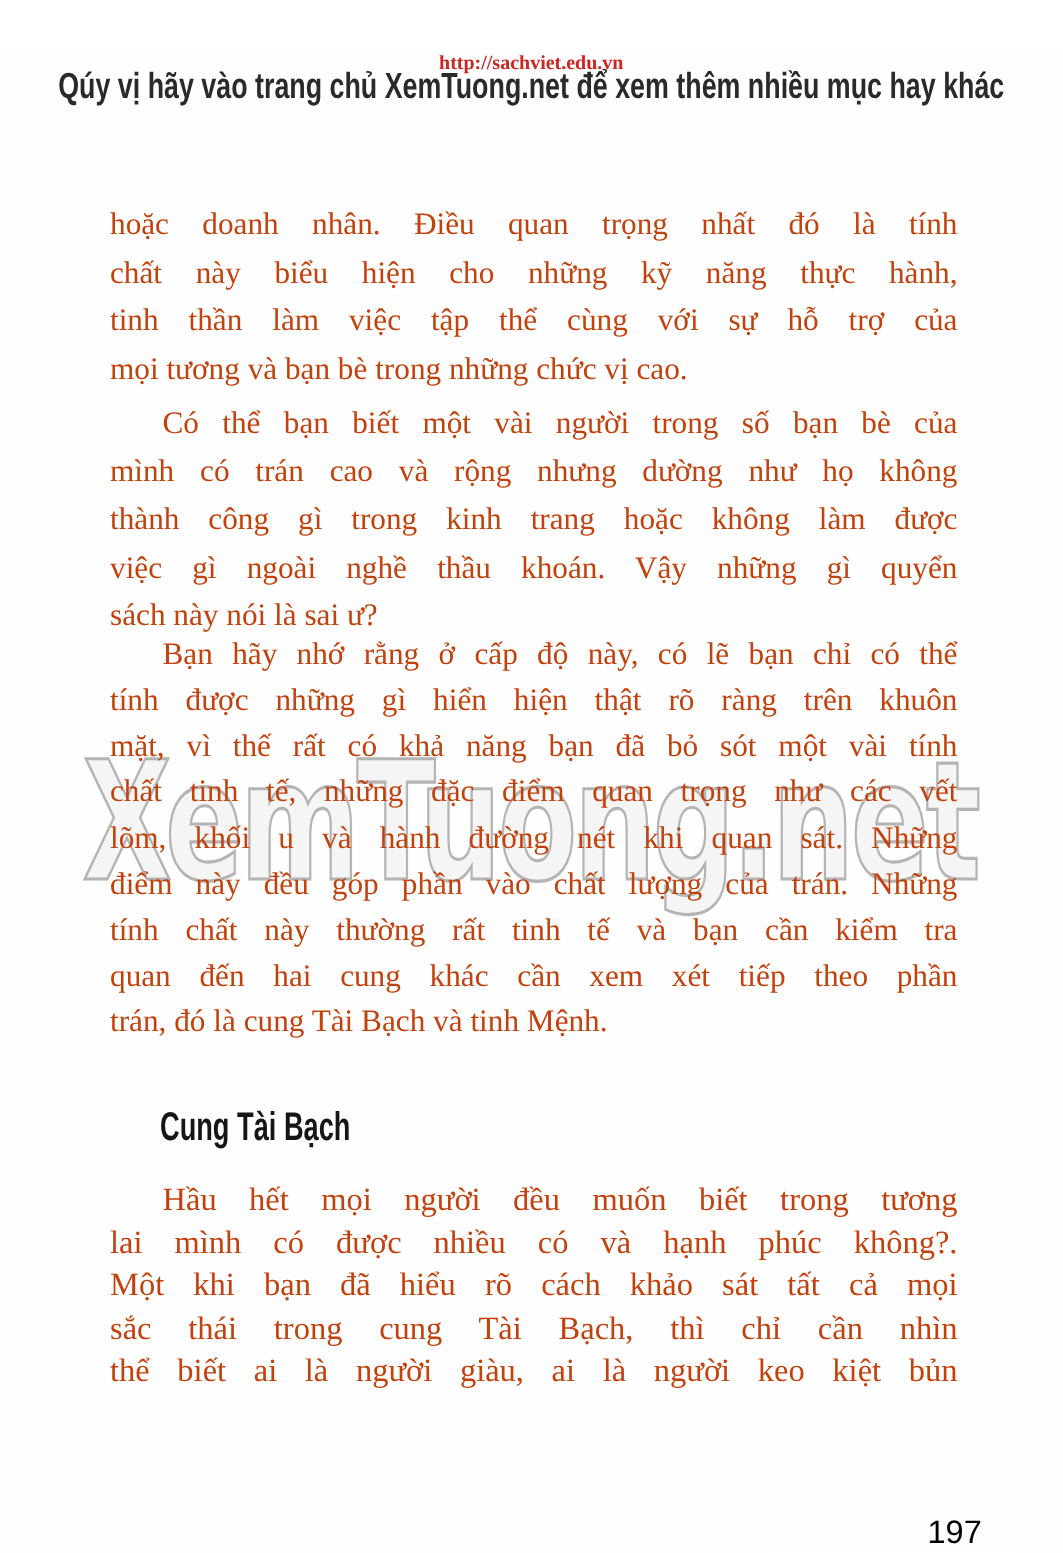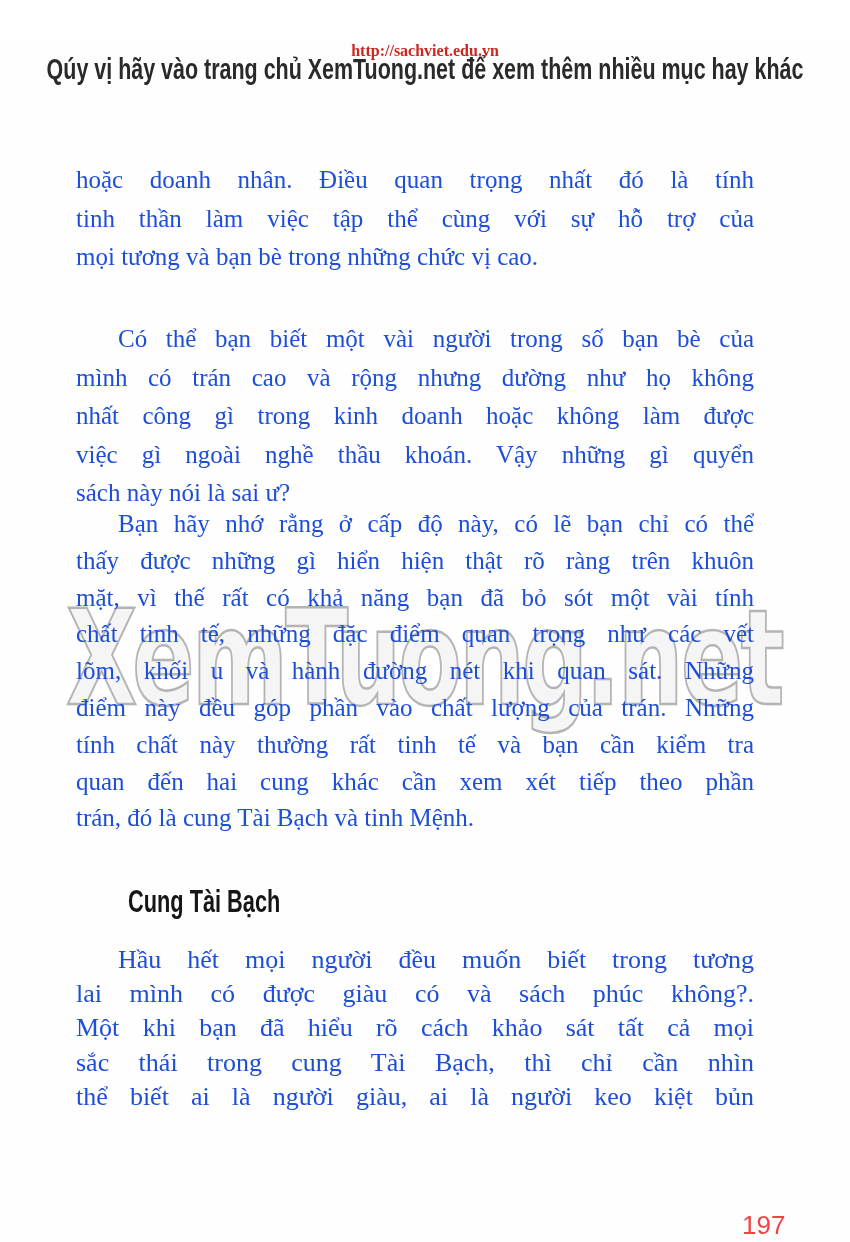--- a/index.html
+++ b/index.html
@@ -63,23 +63,23 @@
     color: rgba(236,236,236,0.55);
     -webkit-text-stroke: 2.5px rgba(168,168,168,0.85);
     transform: scaleX(0.70);
     transform-origin: left center;
     line-height: 1;
   }
 
   
   .paragraph {
     position: absolute;
-    left: 76px; width: 678px;
+    left: 88px; width: 678px;
     z-index: 2;
-    color: #1d4ed8;
+    color: #c2410c;
     font-size: 25px;
   }
   .paragraph .line {
     text-align: justify;
     text-align-last: justify;
     white-space: normal;
   }
   .paragraph .line.last { text-align-last: left; }
   .paragraph.justify-last .line.last { text-align-last: justify; }
   .paragraph.indent .line:first-child { text-indent: 42px; }
@@ -103,21 +103,21 @@
     color: #161616;
     transform: scaleX(0.68);
     transform-origin: left center;
   }
 
   
   .page-number {
     position: absolute; top: 1170px; left: 742px;
     font-family: "Liberation Sans", sans-serif;
     font-size: 26px;
-    color: #ef4444;
+    color: #000000;
     z-index: 2;
   }
 </style>
 </head>
 <body>
 
 <div class="page">
 
   <div class="header">
     <div class="header-text">
@@ -125,51 +125,52 @@
     </div>
     <div class="header-url" style="color: rgb(204, 38, 33);">http://sachviet.edu.vn</div>
   </div>
 
   <div class="watermark">
     <span class="watermark-inner">XemTuong.net</span>
   </div>
 
   <div id="para1" class="paragraph">
       <div class="line">hoặc doanh nhân. Điều quan trọng nhất đó là tính</div>
+      <div class="line">chất này biểu hiện cho những kỹ năng thực hành,</div>
       <div class="line">tinh thần làm việc tập thể cùng với sự hỗ trợ của</div>
       <div class="line last">mọi tương và bạn bè trong những chức vị cao.</div>
     </div>
 
   <div id="para2" class="paragraph indent">
       <div class="line">Có thể bạn biết một vài người trong số bạn bè của</div>
       <div class="line">mình có trán cao và rộng nhưng dường như họ không</div>
-      <div class="line">nhất công gì trong kinh doanh hoặc không làm được</div>
+      <div class="line">thành công gì trong kinh trang hoặc không làm được</div>
       <div class="line">việc gì ngoài nghề thầu khoán. Vậy những gì quyển</div>
       <div class="line last">sách này nói là sai ư?</div>
     </div>
 
   <div id="para3" class="paragraph indent">
       <div class="line">Bạn hãy nhớ rằng ở cấp độ này, có lẽ bạn chỉ có thể</div>
-      <div class="line">thấy được những gì hiển hiện thật rõ ràng trên khuôn</div>
+      <div class="line">tính được những gì hiển hiện thật rõ ràng trên khuôn</div>
       <div class="line">mặt, vì thế rất có khả năng bạn đã bỏ sót một vài tính</div>
       <div class="line">chất tinh tế, những đặc điểm quan trọng như các vết</div>
       <div class="line">lõm, khối u và hành đường nét khi quan sát. Những</div>
       <div class="line">điểm này đều góp phần vào chất lượng của trán. Những</div>
       <div class="line">tính chất này thường rất tinh tế và bạn cần kiểm tra</div>
       <div class="line">quan đến hai cung khác cần xem xét tiếp theo phần</div>
       <div class="line last">trán, đó là cung Tài Bạch và tinh Mệnh.</div>
     </div>
 
   <div class="section-heading">
     <span class="section-heading-inner">Cung Tài Bạch</span>
   </div>
 
   <div id="para4" class="paragraph indent justify-last">
       <div class="line">Hầu hết mọi người đều muốn biết trong tương</div>
-      <div class="line">lai mình có được giàu có và sách phúc không?.</div>
+      <div class="line">lai mình có được nhiều có và hạnh phúc không?.</div>
       <div class="line">Một khi bạn đã hiểu rõ cách khảo sát tất cả mọi</div>
       <div class="line">sắc thái trong cung Tài Bạch, thì chỉ cần nhìn</div>
       <div class="line last">thể biết ai là người giàu, ai là người keo kiệt bủn</div>
     </div>
 
   <div class="page-number">197</div>
 
 </div>
 
 </body></html>

